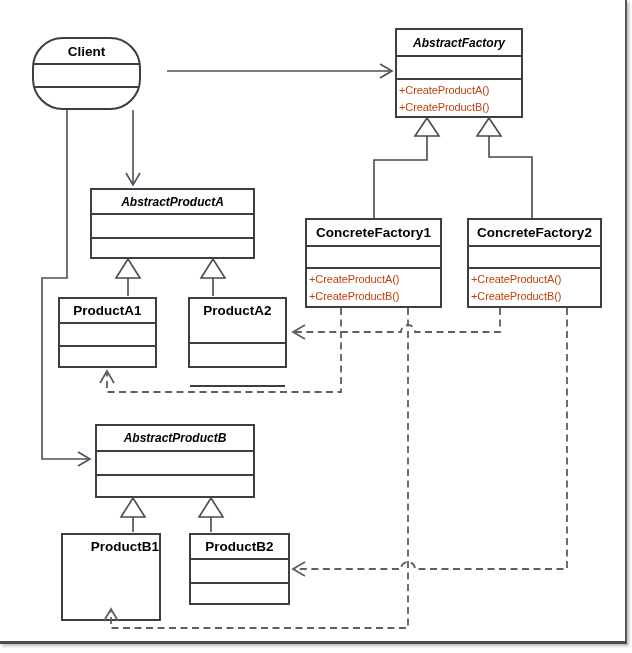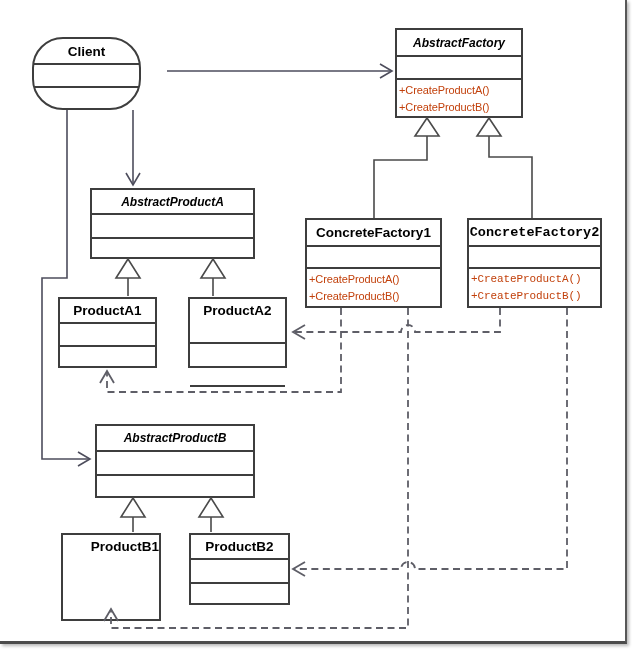--- a/index.html
+++ b/index.html
@@ -57,21 +57,21 @@
 
   <div class="cls" style="left:305px; top:218px; width:137px; height:90px;">
     <div class="title" style="flex:0 0 25px;">ConcreteFactory1</div>
     <div class="comp" style="flex:0 0 20px;"></div>
     <div class="comp methods" style="flex:1;">
       <div>+CreateProductA()</div>
       <div>+CreateProductB()</div>
     </div>
   </div>
 
-  <div class="cls" style="left:467px; top:218px; width:135px; height:90px;font-family:Liberation Mono, monospace;">
+  <div class="cls" style="left:467px; top:218px; width:135px; height:90px;">
     <div class="title" style="flex:0 0 25px;">ConcreteFactory2</div>
     <div class="comp" style="flex:0 0 20px;"></div>
     <div class="comp methods" style="flex:1;">
       <div>+CreateProductA()</div>
       <div>+CreateProductB()</div>
     </div>
   </div>
 
   <div class="cls abstract" style="left:90px; top:188px; width:165px; height:71px;">
     <div class="title" style="flex:0 0 23px;">AbstractProductA</div>

